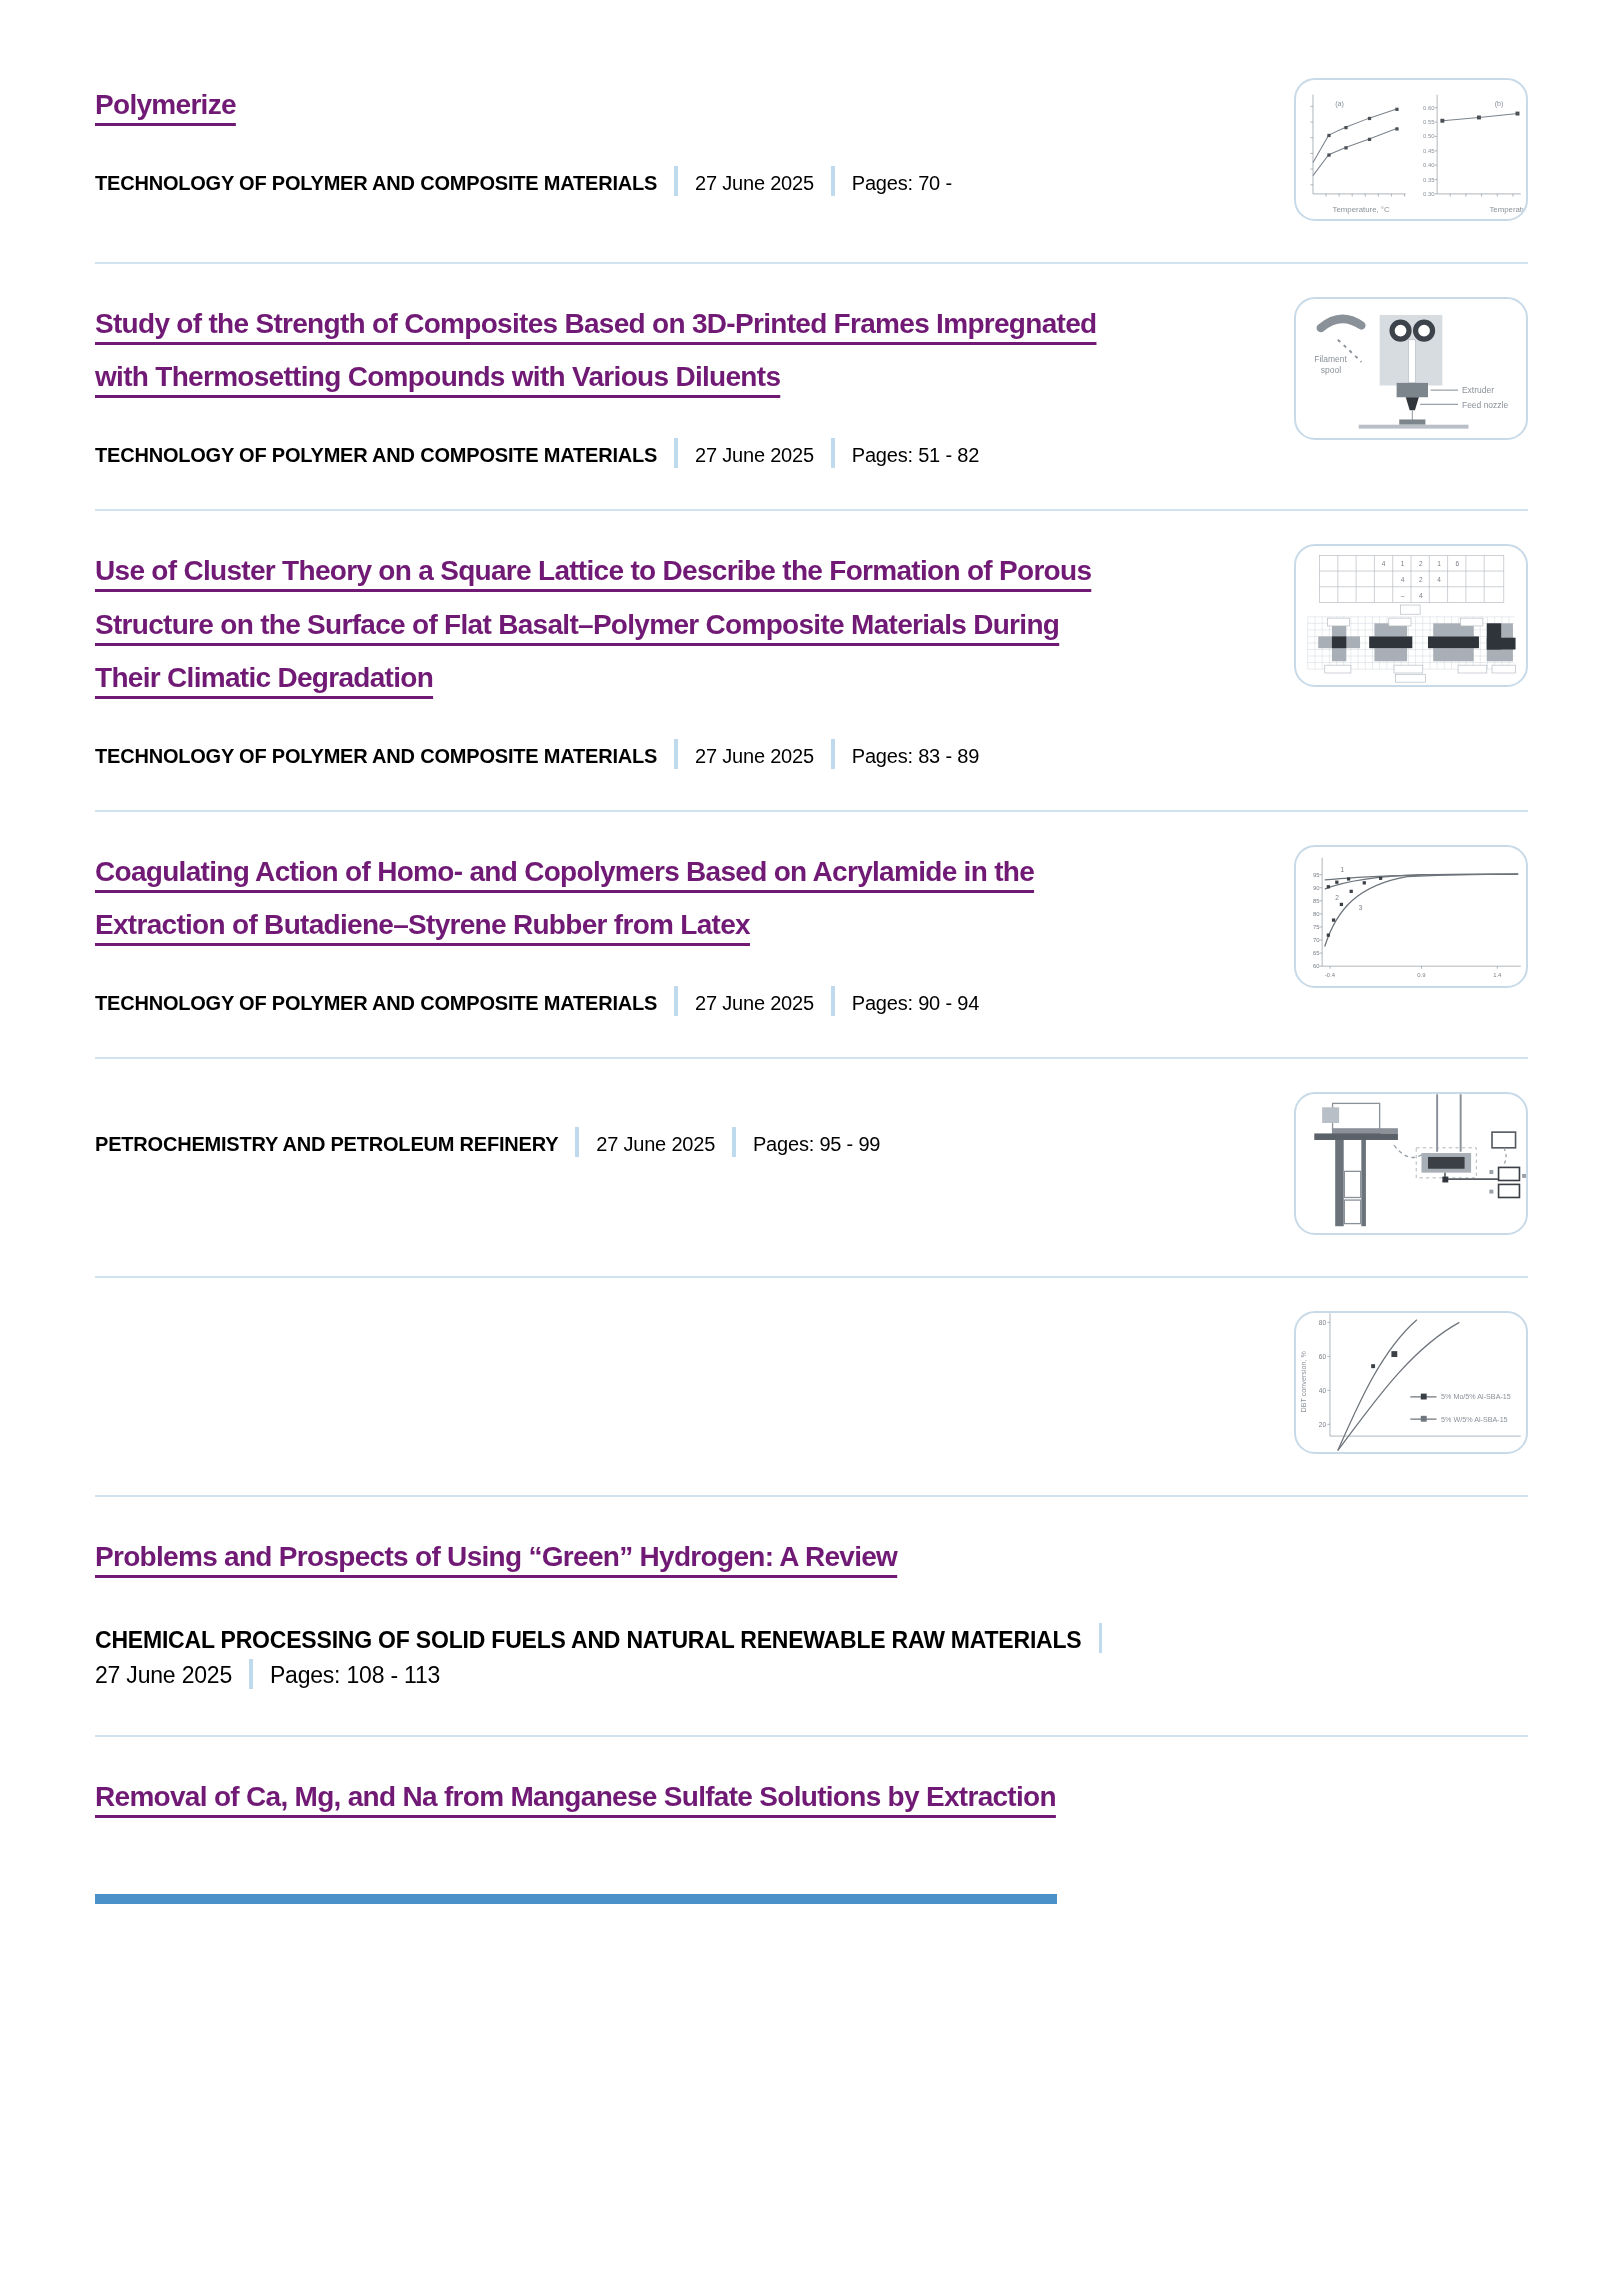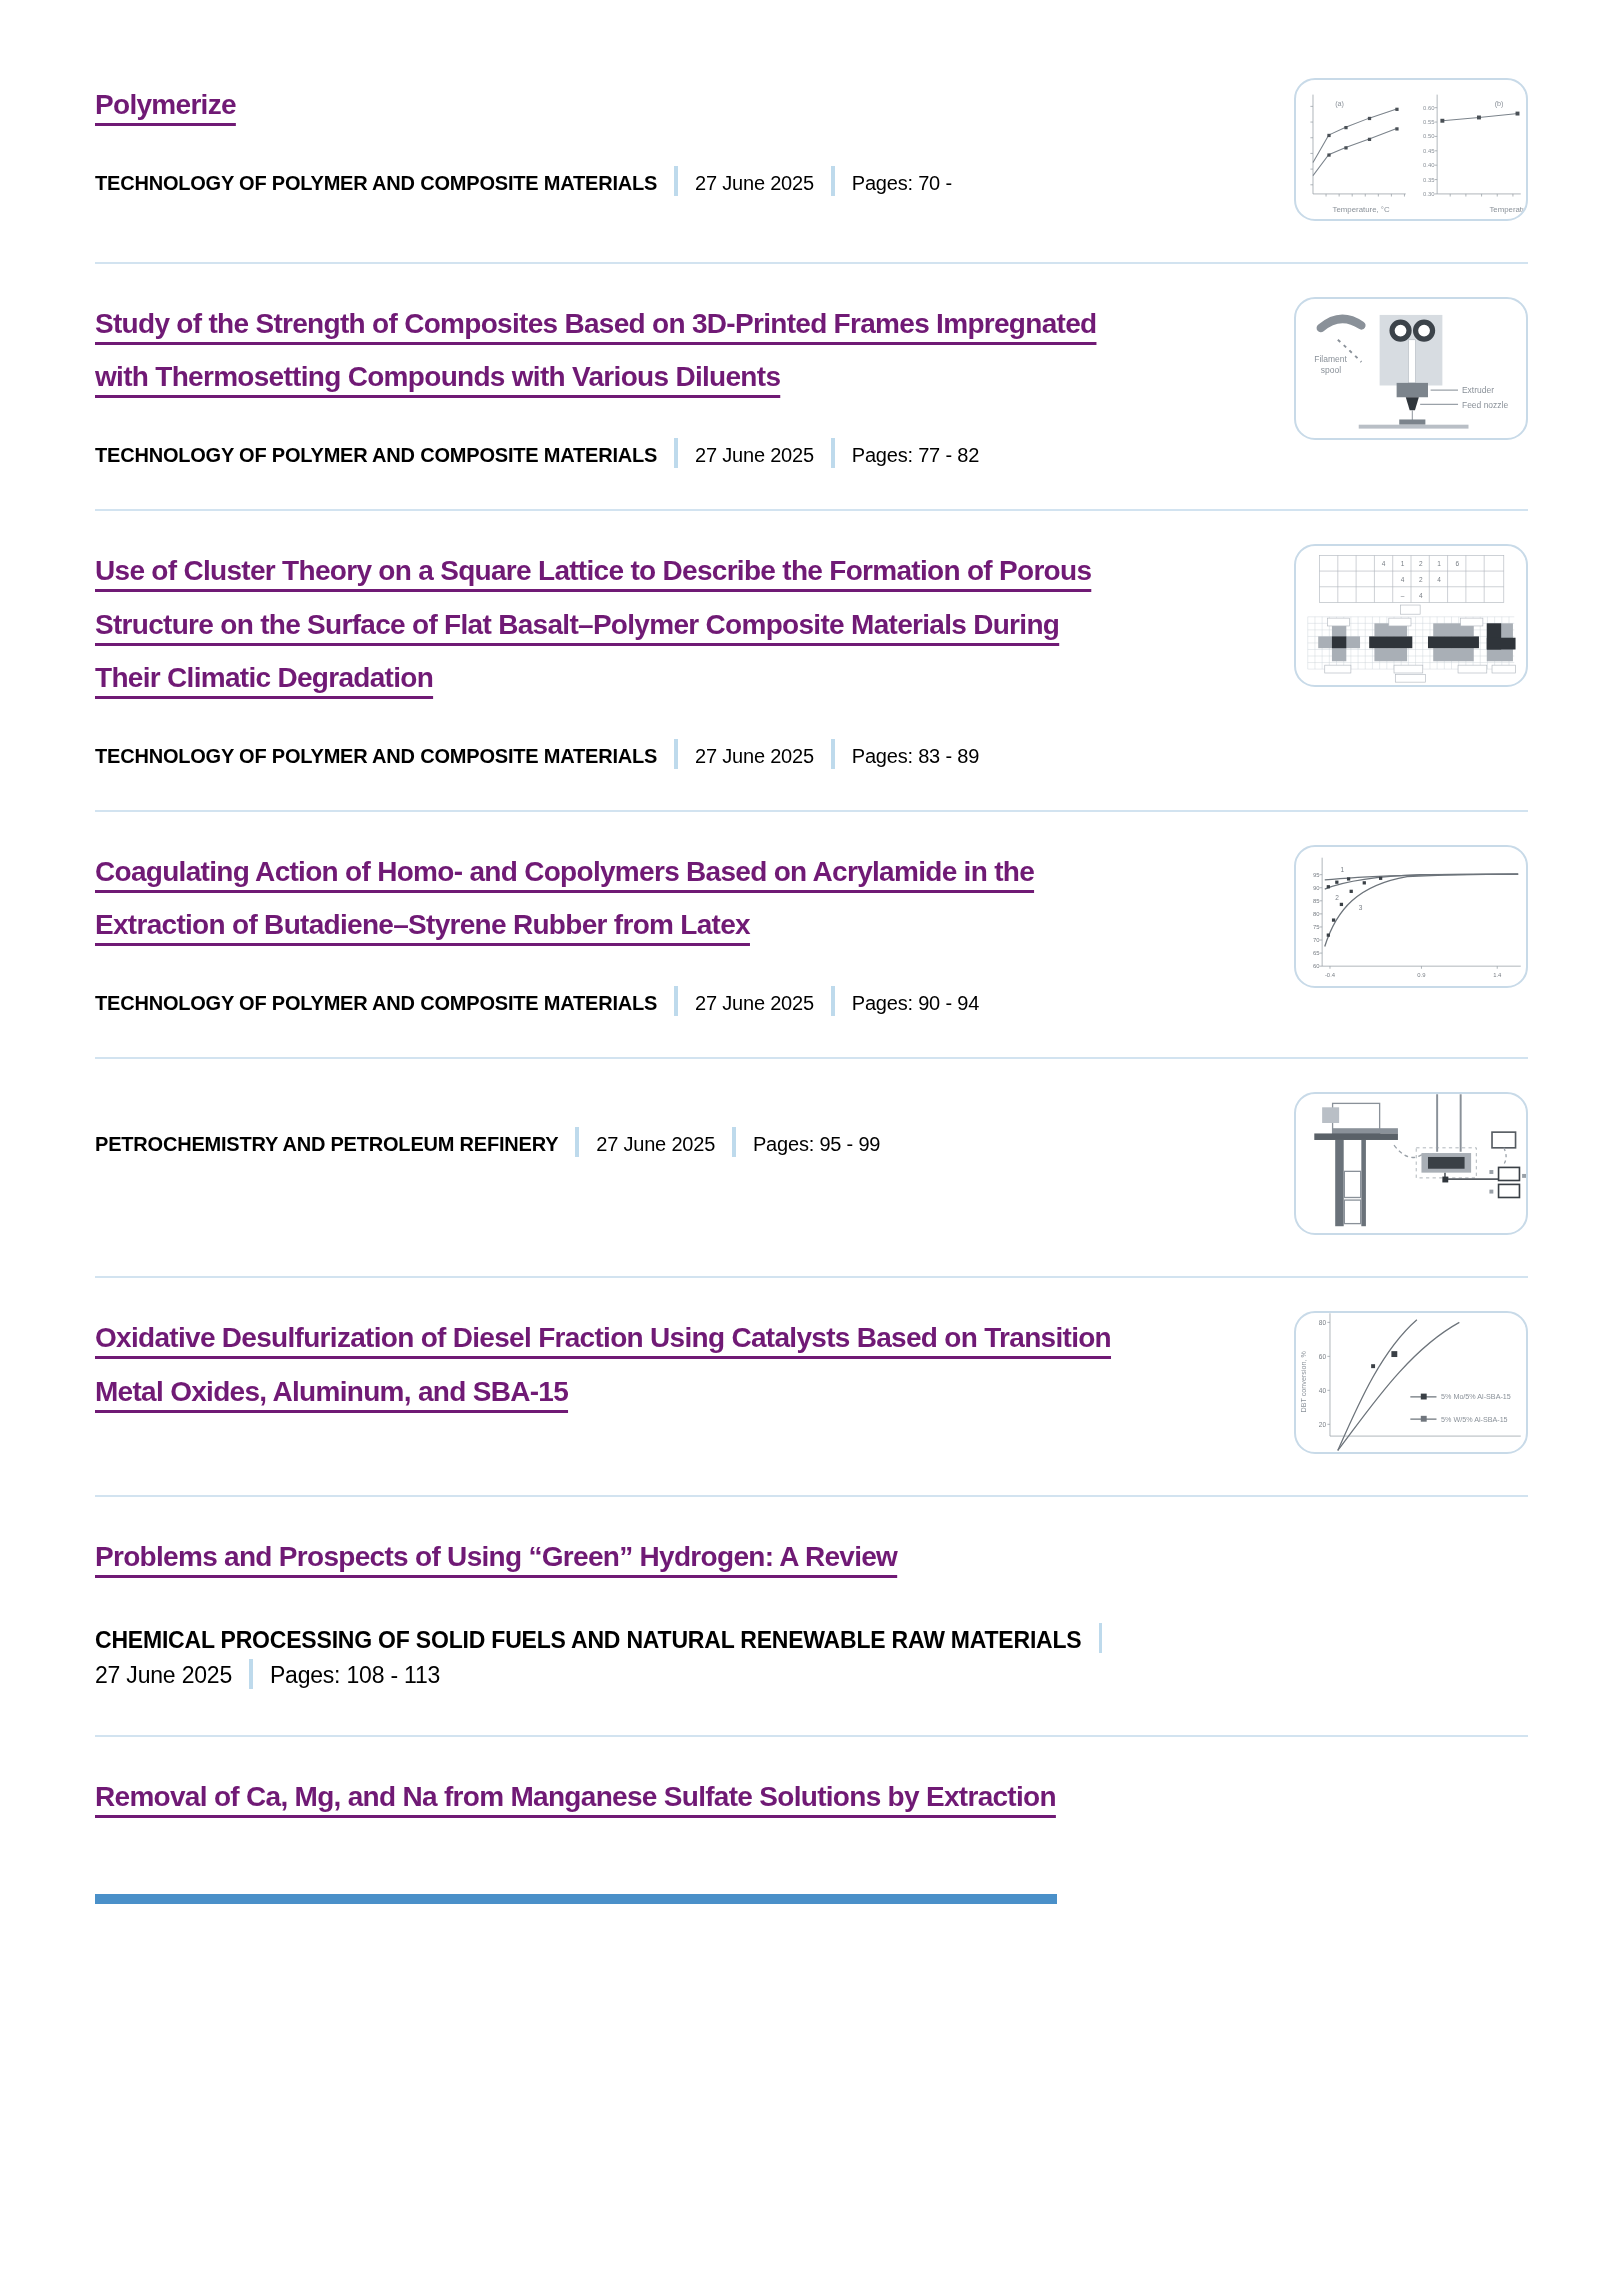--- a/index.html
+++ b/index.html
@@ -76,21 +76,21 @@
         </g>
       </svg>
     </div>
   </article>
   <div class="sep"></div>
 
   <article class="entry">
     <div class="entry-main">
       <h3 class="title-wrap"><a class="title">Study of the Strength of Composites Based on 3D-Printed Frames Impregnated with Thermosetting Compounds with Various Diluents</a></h3>
       <div class="meta">
-        <span class="cat">TECHNOLOGY OF POLYMER AND COMPOSITE MATERIALS</span><span class="vbar"></span><span>27 June 2025</span><span class="vbar"></span><span>Pages: 77 - 82</span>
+        <span class="cat">TECHNOLOGY OF POLYMER AND COMPOSITE MATERIALS</span><span class="vbar"></span><span>27 June 2025</span><span class="vbar"></span><span>Pages: 51 - 82</span>
       </div>
     </div>
     <div class="thumb">
       <svg viewBox="0 0 352 212">
         <g>
           <rect x="128" y="24" width="96" height="108" fill="#d7dce1"></rect>
           <path d="M38,44 q30,-26 62,-4" stroke="#8a9199" stroke-width="13" fill="none" stroke-linecap="round"></path>
           <path d="M64,62 q20,18 36,34" stroke="#8a9199" stroke-width="3" stroke-dasharray="5 7" fill="none"></path>
           <circle cx="160" cy="48" r="13" fill="#fff" stroke="#3c434a" stroke-width="8"></circle>
           <circle cx="196" cy="48" r="13" fill="#fff" stroke="#3c434a" stroke-width="8"></circle>
@@ -258,21 +258,20 @@
           <rect x="296" y="146" width="6" height="6" fill="#9aa1a8"></rect>
           <rect x="346" y="122" width="6" height="6" fill="#9aa1a8"></rect>
         </g>
       </svg>
     </div>
   </article>
   <div class="sep"></div>
 
   <article class="entry">
     <div class="entry-main">
-      <h3 class="title-wrap"><a class="title">Oxidative Desulfurization of Diesel Fraction Using Catalysts Based on Transition Metal Oxides, Aluminum, and SBA-15</a></h3>
     </div>
     <div class="thumb">
       <svg viewBox="0 0 352 212">
         <g stroke="#9aa1a8" fill="none" stroke-width="1.2">
           <path d="M52,0 V188 H344"></path>
           <path d="M52,14 h-4 M52,66 h-4 M52,118 h-4 M52,170 h-4"></path>
         </g>
         <g stroke="#6d747b" fill="none" stroke-width="2">
           <path d="M64,210 C95,140 130,58 185,10"></path>
           <path d="M64,210 C110,150 170,58 250,14"></path>

